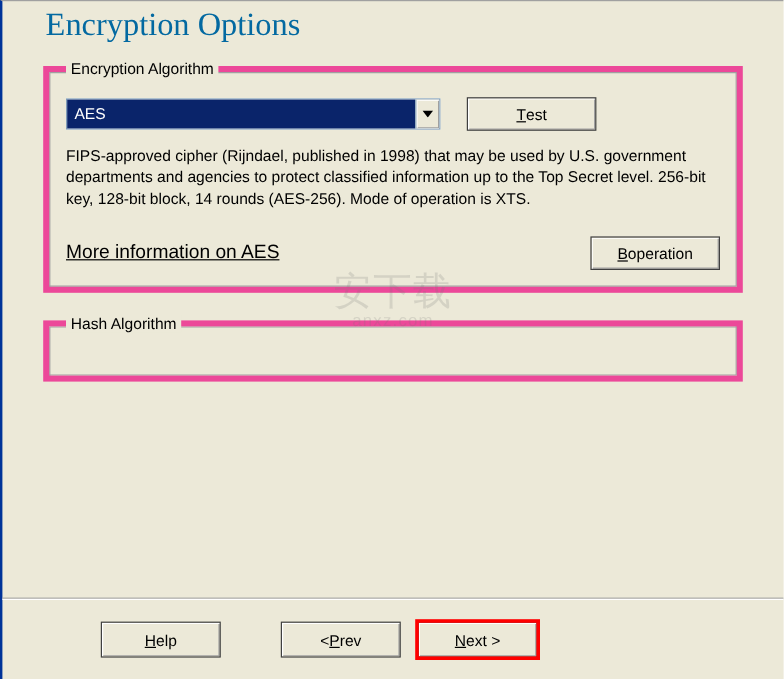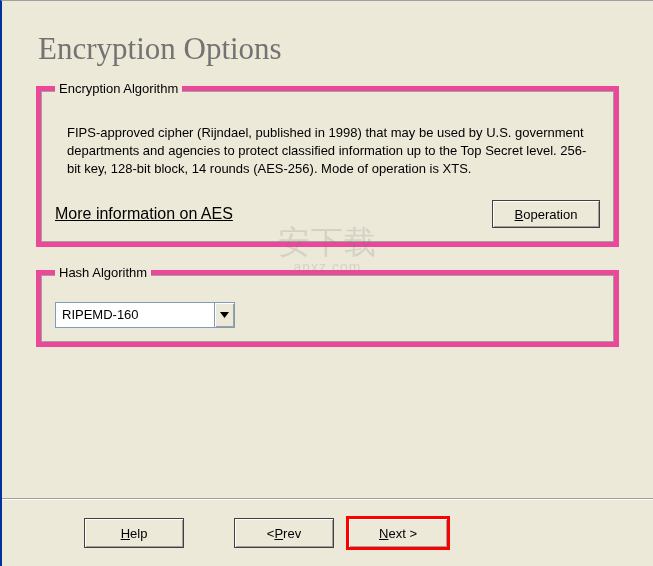--- a/index.html
+++ b/index.html
@@ -16,24 +16,24 @@
   .outer-frame {
     width: 653px;
     height: 566px;
     background: #ece9d8;
     border-left: 2px solid #003399;
     border-top: 1px solid #a0a0a0;
     position: relative;
   }
   .title {
     font-family: "Times New Roman", serif;
-    font-size: 31px;
+    font-size: 27px;
     font-weight: normal;
-    color: #737373;
-    padding: 30px 0 14px 36px;
+    color: #0369a1;
+    padding: 4px 0 14px 36px;
   }
   .content {
     padding: 0 34px 0 34px;
   }
   fieldset.group {
     border: 5px solid #ec4899;
     box-shadow: inset 1px 1px 0 #a0a0a0, inset -1px -1px 0 #a0a0a0;
     border-radius: 0;
     padding: 16px 14px 14px 14px;
     margin: 0 0 18px 0;
@@ -95,21 +95,21 @@
     background: #ece9d8;
     border: 1px solid #404040;
     box-shadow: inset 1px 1px 0 #fff, inset -1px -1px 0 #a0a0a0;
     cursor: pointer;
   }
   .btn .ul { text-decoration: underline; }
   .desc {
     font-size: 13px;
     line-height: 18px;
     color: #000;
-    margin: 12px 2px 0 12px;
+    margin: 12px 2px 0 0;
     max-width: 540px;
   }
   .row2 {
     display: flex;
     align-items: center;
     justify-content: space-between;
     margin-top: 22px;
   }
   .link {
     font-size: 16px;
@@ -172,43 +172,49 @@
 
 <div class="outer-frame">
 
   <div class="title">Encryption Options</div>
 
   <div class="content">
 
     <fieldset class="group">
       <legend>Encryption Algorithm</legend>
 
+      <div class="row">
+        <div class="select-wrap enc-select selected">
+          <div class="select-display">AES</div>
+          <div class="select-btn">
+            <svg width="9" height="6" viewBox="0 0 9 6">
+                <polygon points="0,0 9,0 4.5,6" fill="#000"></polygon>
+              </svg>
+          </div>
+        </div>
+        <button class="btn">
+            <span class="ul">T</span>
+            <span>est</span>
+          </button>
+      </div>
 
       <div class="desc">FIPS-approved cipher (Rijndael, published in 1998) that may be used by U.S. government departments and agencies to protect classified information up to the Top Secret level. 256-bit key, 128-bit block, 14 rounds (AES-256). Mode of operation is XTS.</div>
 
       <div class="row2">
         <span class="link">More information on AES</span>
         <button class="btn">
             <span class="ul">B</span>
             <span>operation</span>
           </button>
       </div>
     </fieldset>
 
     <fieldset class="group">
       <legend>Hash Algorithm</legend>
       <div class="hash-row">
-        <div class="select-wrap hash-select">
-          <div class="select-display" style="background:#fff;color:#000;">RIPEMD-160</div>
-          <div class="select-btn">
-            <svg width="9" height="6" viewBox="0 0 9 6">
-                <polygon points="0,0 9,0 4.5,6" fill="#000"></polygon>
-              </svg>
-          </div>
-        </div>
       </div>
     </fieldset>
 
   </div>
 
   <div class="watermark">
     <span>安下载</span>
     <span class="sub">anxz.com</span>
   </div>
 

